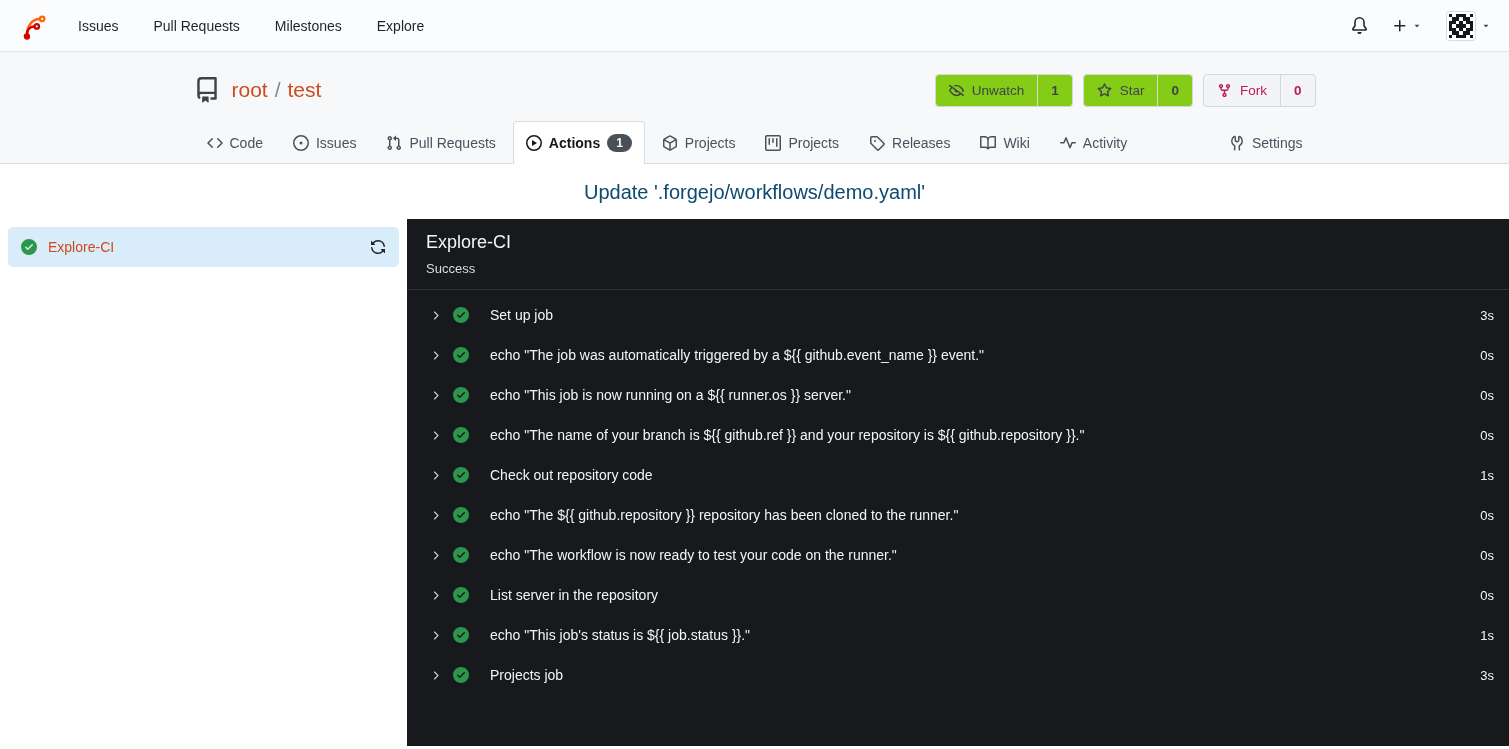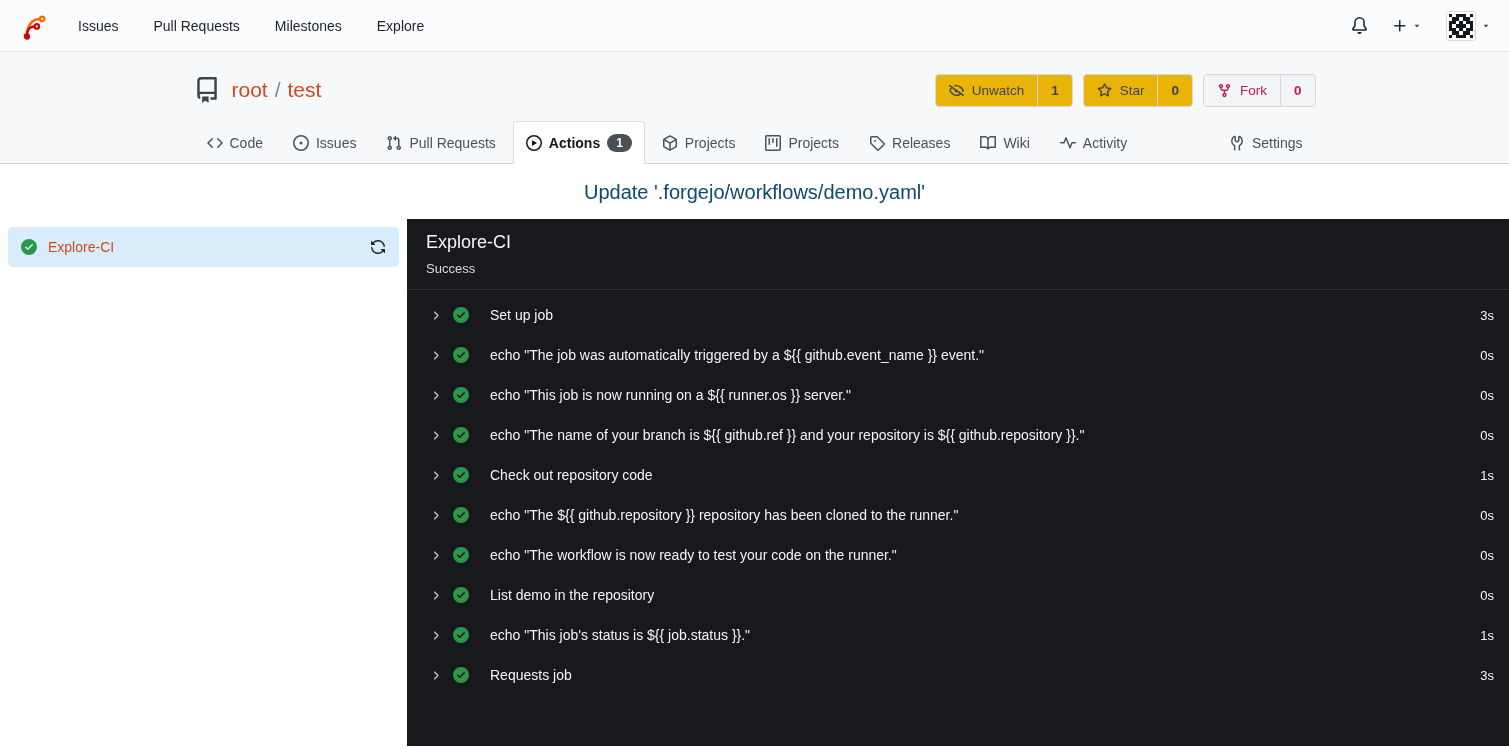--- a/index.html
+++ b/index.html
@@ -58,21 +58,21 @@
   .repo-icon { color: #3c434b; }
   .repo-name { font-size: 21px; margin-left: 12px; display: flex; align-items: flex-start; }
   .repo-link { color: #d0491f; text-decoration: none; cursor: pointer; }
   .repo-sep { color: #7a8794; margin: 0 7px; }
   .repo-actions { margin-left: auto; display: flex; gap: 10px; }
   .btn-group {
     display: flex;
     border: 1px solid #d4d7db;
     border-radius: 4px;
     overflow: hidden;
-    background: #eab308;
+    background: #84cc16;
     height: 33px;
     font-size: 13.5px;
     color: #3e454d;
   }
   .btn-main { display: flex; align-items: center; gap: 8px; padding: 0 13px; cursor: pointer; }
   .btn-main svg { width: 15px; height: 15px; fill: currentColor; }
   .btn-count {
     border-left: 1px solid #d4d7db;
     display: flex; align-items: center;
     padding: 0 13px;
@@ -449,21 +449,21 @@
           <span class="step-duration">0s</span>
         </div>
 
         <div class="step">
           <svg class="step-chevron" viewBox="0 0 16 16">
             <path d="M6.22 3.22a.75.75 0 0 1 1.06 0l4.25 4.25a.75.75 0 0 1 0 1.06l-4.25 4.25a.751.751 0 0 1-1.042-.018.751.751 0 0 1-.018-1.042L9.94 8 6.22 4.28a.75.75 0 0 1 0-1.06Z"></path>
           </svg>
           <svg class="step-check" viewBox="0 0 16 16">
             <path d="M8 16A8 8 0 1 1 8 0a8 8 0 0 1 0 16Zm3.78-9.72a.751.751 0 0 0-.018-1.042.751.751 0 0 0-1.042-.018L6.75 9.19 5.28 7.72a.751.751 0 0 0-1.042.018.751.751 0 0 0-.018 1.042l2 2a.75.75 0 0 0 1.06 0Z"></path>
           </svg>
-          <span class="step-name">List demo in the repository</span>
+          <span class="step-name">List server in the repository</span>
           <span class="step-duration">0s</span>
         </div>
 
         <div class="step">
           <svg class="step-chevron" viewBox="0 0 16 16">
             <path d="M6.22 3.22a.75.75 0 0 1 1.06 0l4.25 4.25a.75.75 0 0 1 0 1.06l-4.25 4.25a.751.751 0 0 1-1.042-.018.751.751 0 0 1-.018-1.042L9.94 8 6.22 4.28a.75.75 0 0 1 0-1.06Z"></path>
           </svg>
           <svg class="step-check" viewBox="0 0 16 16">
             <path d="M8 16A8 8 0 1 1 8 0a8 8 0 0 1 0 16Zm3.78-9.72a.751.751 0 0 0-.018-1.042.751.751 0 0 0-1.042-.018L6.75 9.19 5.28 7.72a.751.751 0 0 0-1.042.018.751.751 0 0 0-.018 1.042l2 2a.75.75 0 0 0 1.06 0Z"></path>
           </svg>
@@ -471,18 +471,18 @@
           <span class="step-duration">1s</span>
         </div>
 
         <div class="step">
           <svg class="step-chevron" viewBox="0 0 16 16">
             <path d="M6.22 3.22a.75.75 0 0 1 1.06 0l4.25 4.25a.75.75 0 0 1 0 1.06l-4.25 4.25a.751.751 0 0 1-1.042-.018.751.751 0 0 1-.018-1.042L9.94 8 6.22 4.28a.75.75 0 0 1 0-1.06Z"></path>
           </svg>
           <svg class="step-check" viewBox="0 0 16 16">
             <path d="M8 16A8 8 0 1 1 8 0a8 8 0 0 1 0 16Zm3.78-9.72a.751.751 0 0 0-.018-1.042.751.751 0 0 0-1.042-.018L6.75 9.19 5.28 7.72a.751.751 0 0 0-1.042.018.751.751 0 0 0-.018 1.042l2 2a.75.75 0 0 0 1.06 0Z"></path>
           </svg>
-          <span class="step-name">Requests job</span>
+          <span class="step-name">Projects job</span>
           <span class="step-duration">3s</span>
         </div>
       </div>
   </main>
 </div>
 
 </body></html>

